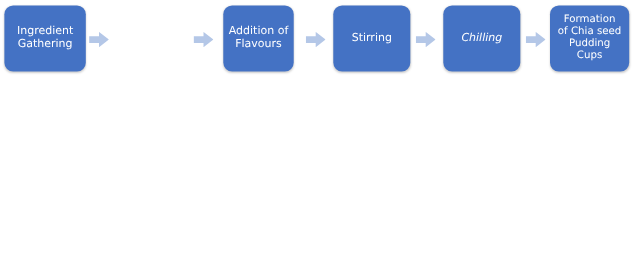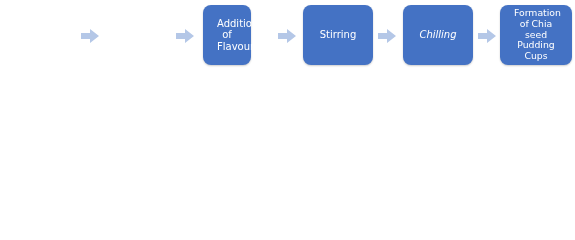--- a/index.html
+++ b/index.html
@@ -21,32 +21,32 @@
     height: 60px;
     box-sizing: border-box;
     background: #4472C4;
     border-radius: 8px;
     display: flex;
     align-items: center;
     justify-content: center;
     text-align: center;
     color: #FFFFFF;
     line-height: 1.16;
-    padding: 2px 14px;
+    padding: 2px 3px;
     box-shadow: 0 1px 2px rgba(0,0,0,0.20);
   }
   .box-label {
     display: block;
     width: 100%;
     white-space: pre-line;
   }
   
   .box-1 { left: 4px;   width: 74px; }
   .box-2 { left: 101px; width: 70px; }
-  .box-3 { left: 203px; width: 48px; }
+  .box-3 { left: 203px; width: 64px; }
   .box-4 { left: 303px; width: 70px; }
   .box-5 { left: 403px; width: 70px; font-style: italic; }
   .box-6 { left: 500px; width: 72px; }
 
   .fs-10 { font-size: 10px; }
   .fs-9  { font-size: 9.3px; }
 
   
   .arrow {
     position: absolute;
@@ -59,20 +59,24 @@
   .arrow-2 { left: 176px; }
   .arrow-3 { left: 278px; }
   .arrow-4 { left: 378px; }
   .arrow-5 { left: 478px; }
 </style>
 </head>
 <body>
 
 <div id="flow-canvas">
 
+  <div class="process-box box-1">
+    <span class="box-label fs-10">Ingredient
+Gathering</span>
+  </div>
 
   <div class="arrow arrow-1">
     <svg viewBox="0 0 18 14" xmlns="http://www.w3.org/2000/svg" aria-hidden="true">
       <polygon points="0,4 9,4 9,0 18,7 9,14 9,10 0,10" fill="#B4C7E7"></polygon>
     </svg>
   </div>
 
 
   <div class="arrow arrow-2">
     <svg viewBox="0 0 18 14" xmlns="http://www.w3.org/2000/svg" aria-hidden="true">

